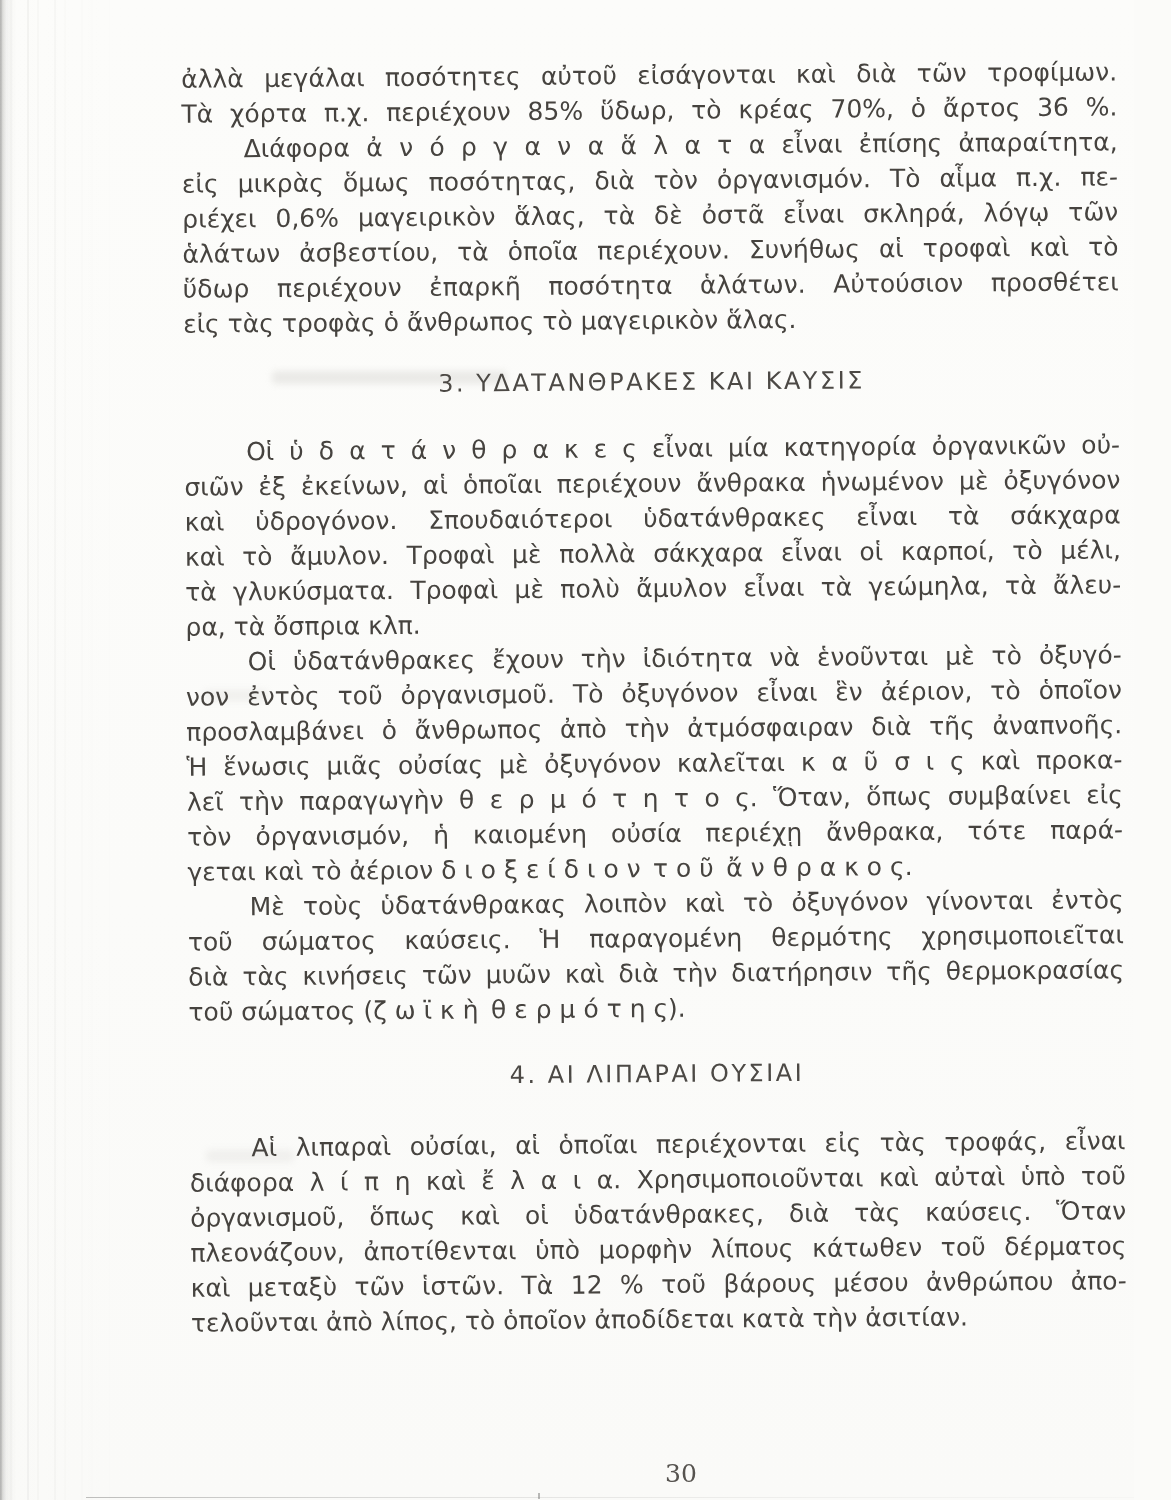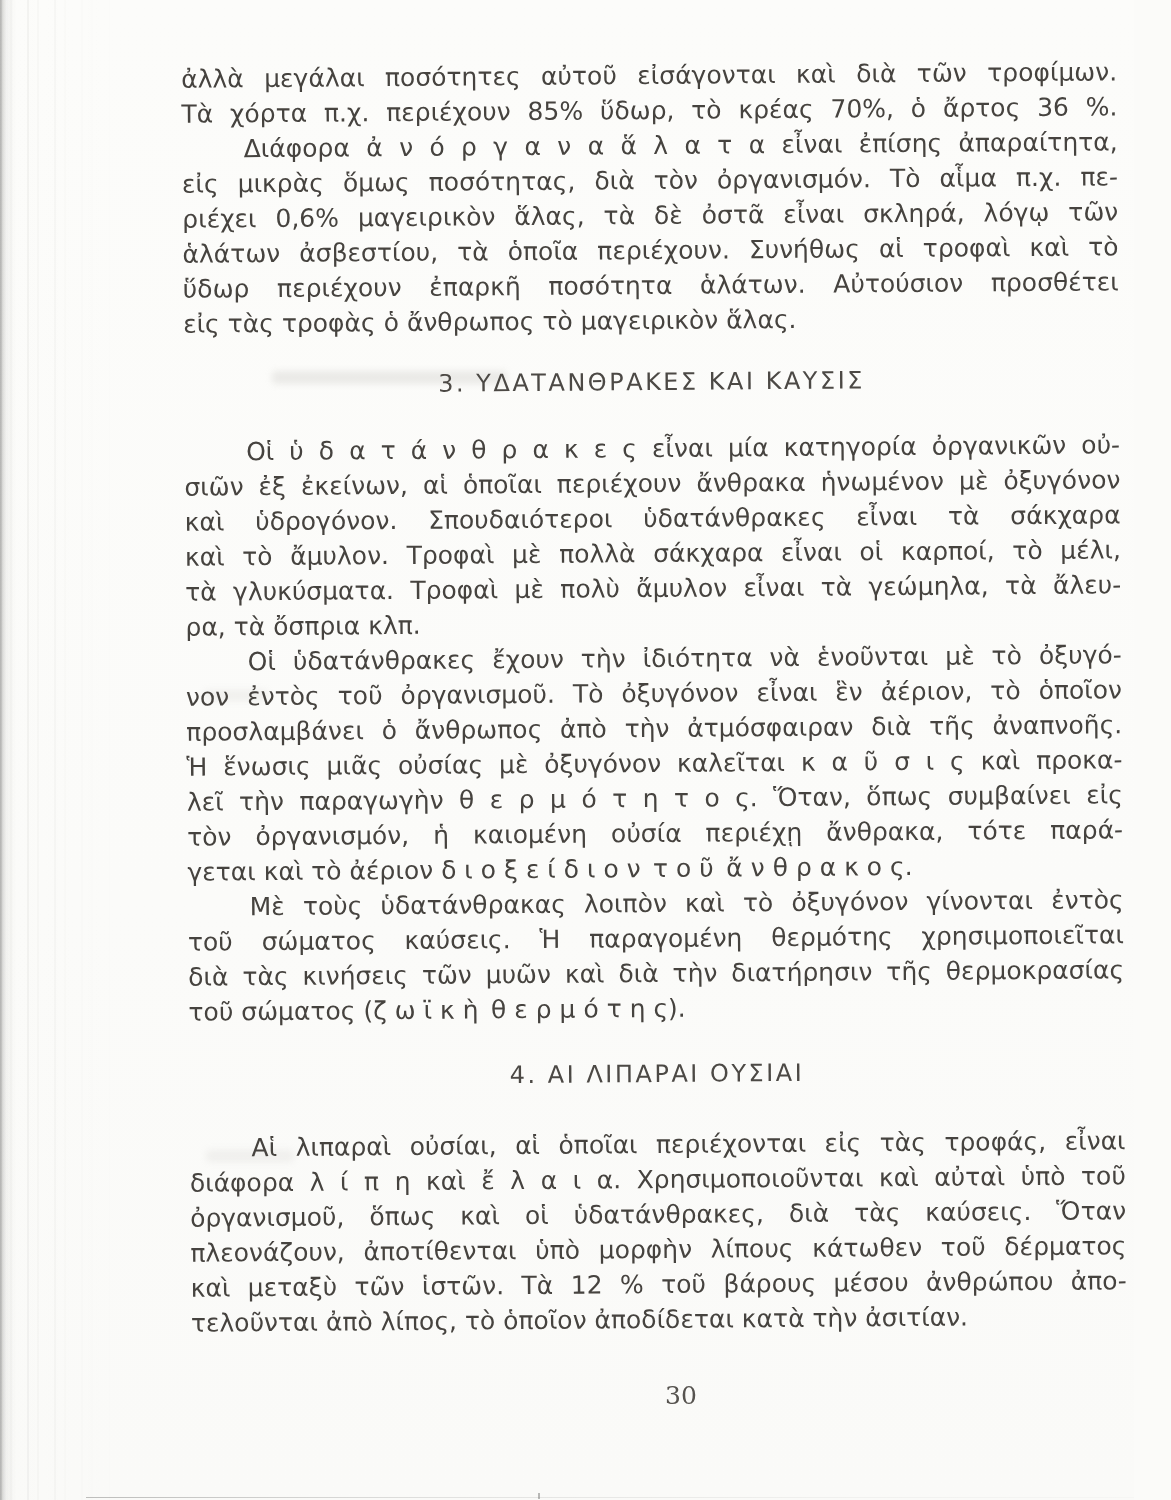--- a/index.html
+++ b/index.html
@@ -95,21 +95,21 @@
     letter-spacing: 2.5px;
     color: #4c4945;
     font-weight: 400;
   }
   .heading.h3 { margin: 27px 0 31px; }
   .heading.h4 { margin: 31px 0 35px; }
 
   .pagenum {
     position: absolute;
     left: 581px;
-    top: 1381px;
+    top: 1459px;
     width: 200px;
     text-align: center;
     font-family: "DejaVu Serif", serif;
     font-size: 25px;
     color: #56534f;
   }
 </style>
 </head>
 <body>
 

